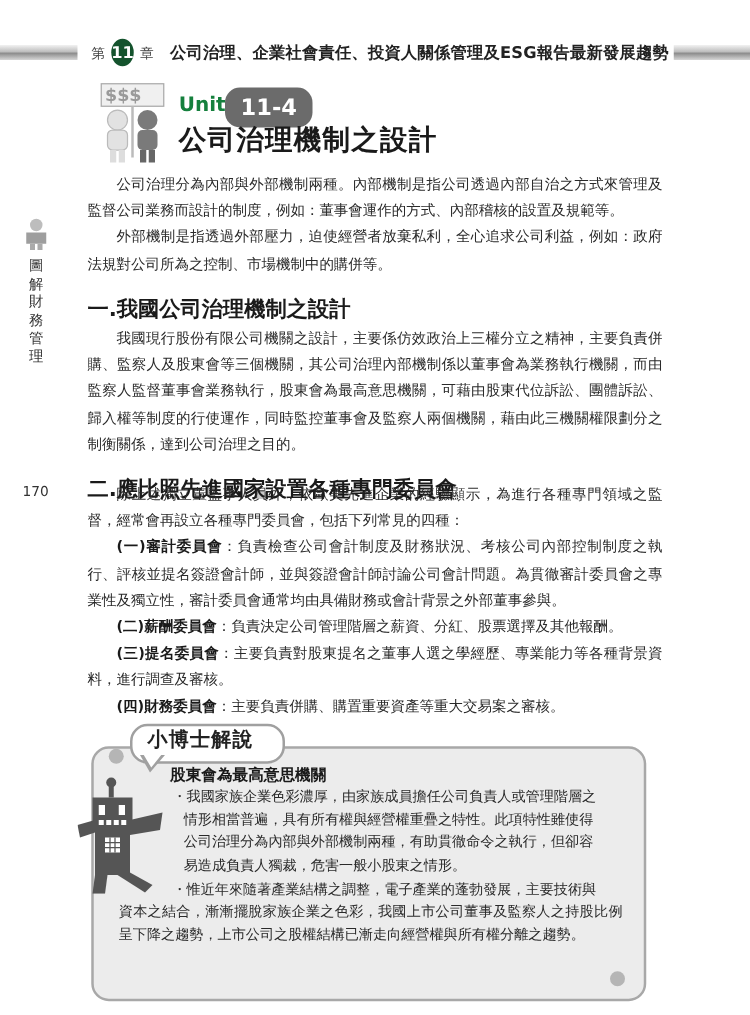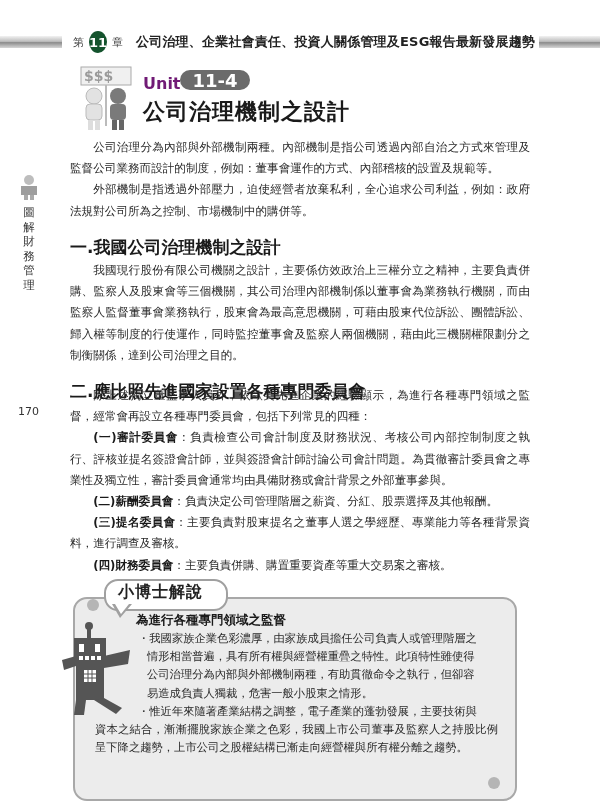--- a/index.html
+++ b/index.html
@@ -19,39 +19,39 @@
     .hdr-di, .hdr-zhang { font-size:11px; color:#444; margin:0 5px; }
     .hdr-circle {
       width:18px; height:22px; border-radius:50%; background:#14532d; color:#fff;
       font-size:13px; font-weight:bold; display:flex; align-items:center; justify-content:center;
     }
     .hdr-title { font-size:13px; font-weight:bold; color:#222; margin-left:8px; letter-spacing:0.2px; }
 
     .unit-icon { position:absolute; left:80px; top:66px; width:52px; height:68px; }
     .unit-label {
       position:absolute; left:143px; top:74px; font-family:"DejaVu Sans","Liberation Sans",sans-serif;
-      font-weight:bold; font-size:16px; color:#701a75;
+      font-weight:bold; font-size:16px; color:#15803d;
     }
     .unit-badge {
-      position:absolute; left:180px; top:70px; width:70px; height:20px; border-radius:12px;
+      position:absolute; left:180px; top:70px; width:70px; height:32px; border-radius:12px;
       background:#6b6b6b; color:#fff; font-family:"DejaVu Sans","Liberation Sans",sans-serif;
       font-weight:bold; font-size:18px; display:flex; align-items:center; justify-content:center;
     }
     .unit-title {
       position:absolute; left:143px; top:97px; font-family:"DejaVu Sans","Liberation Sans",sans-serif;
       font-weight:bold; font-size:22px; color:#1a1a1a; letter-spacing:1px;
     }
 
     .side-icon { position:absolute; left:18px; top:174px; width:22px; height:26px; }
     .side-vert {
       position:absolute; left:22px; top:205px; width:14px; font-size:11.5px; line-height:14.5px;
       font-family:"DejaVu Sans","Liberation Sans",sans-serif; color:#333; text-align:center;
     }
     .page-num {
-      position:absolute; left:18px; top:405px; font-size:11px; color:#333;
+      position:absolute; left:18px; top:387px; font-size:11px; color:#333;
       font-family:"DejaVu Sans","Liberation Sans",sans-serif;
     }
 
     .body-text { position:absolute; left:70px; width:460px; font-size:11.6px; line-height:21.2px; color:#2a2a2a; text-align:justify; }
     .para { margin:0; text-indent:2em; }
     .sec-h {
       position:absolute; left:70px; font-family:"DejaVu Sans","Liberation Sans",sans-serif;
       font-weight:bold; font-size:17px; color:#1a1a1a;
     }
     .item-lbl { font-family:"DejaVu Sans","Liberation Sans",sans-serif; font-weight:bold; color:#1a1a1a; }
@@ -151,21 +151,21 @@
   <p class="para"><span class="item-lbl">(四)財務委員會</span><span>：主要負責併購、購置重要資產等重大交易案之審核。</span></p>
 </div>
 
 <div class="box"></div>
 <div class="box-dot-tl"></div>
 <div class="box-dot-br"></div>
 <div class="bubble"></div>
 <div class="bubble-tail"></div>
 <div class="bubble-tail-inner"></div>
 <span class="bubble-text">小博士解說</span>
-<span class="box-heading">為進行各種專門領域之監督</span>
+<span class="box-heading">股東會為最高意思機關</span>
 
 <svg class="robot" viewBox="0 0 70 95">
   <circle cx="27" cy="6" r="4" fill="#555"></circle>
   <rect x="25" y="8" width="4" height="10" fill="#555"></rect>
   <rect x="12" y="18" width="32" height="26" fill="#555"></rect>
   <rect x="17" y="24" width="5" height="8" fill="#fff"></rect>
     <rect x="33" y="24" width="5" height="8" fill="#fff"></rect>
   <rect x="17" y="36" width="4" height="4" fill="#fff"></rect>
     <rect x="23" y="36" width="4" height="4" fill="#fff"></rect>
     <rect x="29" y="36" width="4" height="4" fill="#fff"></rect>

